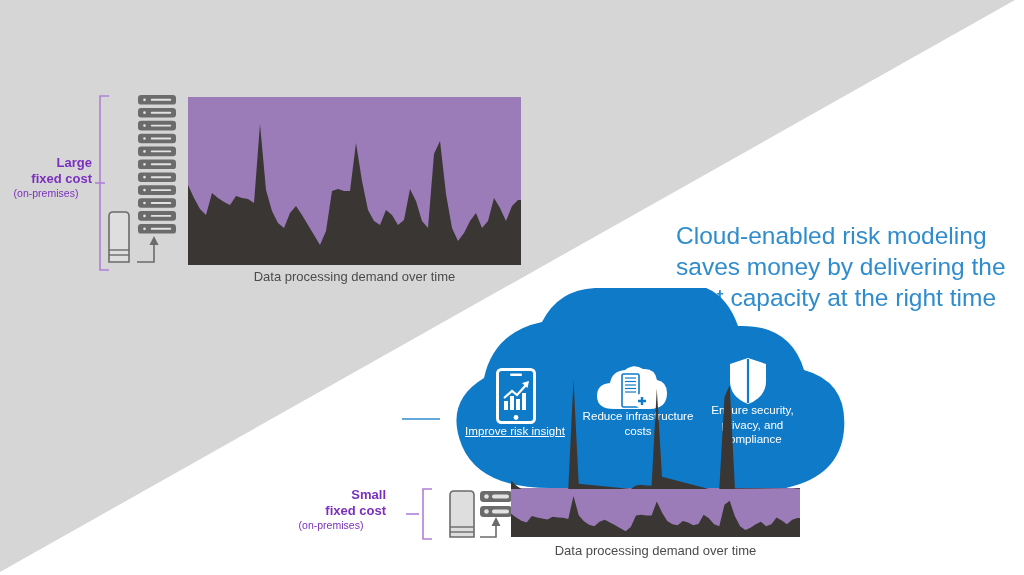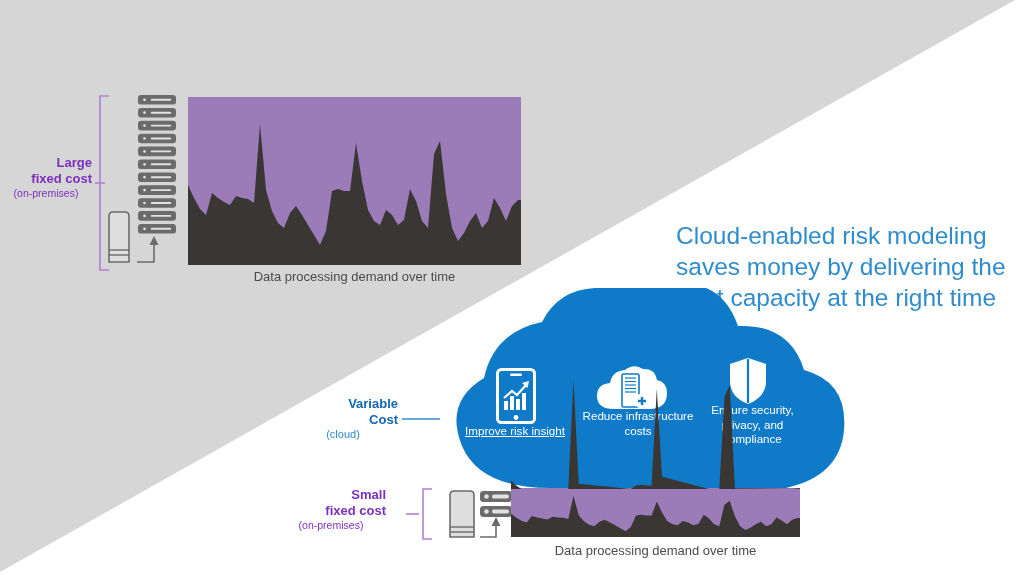--- a/index.html
+++ b/index.html
@@ -252,25 +252,20 @@
 
   <svg class="abs" style="left:728px;top:357px;" width="40" height="48">
     <path d="M 20 1 L 38 7 L 38 24 q 0 16 -18 23 q -18 -7 -18 -23 L 2 7 Z" fill="#ffffff"></path>
     <line x1="20" y1="2" x2="20" y2="46" stroke="#0f7ac8" stroke-width="2.2"></line>
   </svg>
 
   <div id="benefit-0-label" class="cloud-benefit-label">Improve risk insight</div>
   <div id="benefit-1-label" class="cloud-benefit-label">Reduce infrastructure costs</div>
   <div id="benefit-2-label" class="cloud-benefit-label">Ensure security, privacy, and compliance</div>
 
-  <div id="label-variable-cost" class="abs cost-label">
-    <span class="l1">Variable</span>
-    <span class="l2">Cost</span>
-    <span class="sub">(cloud)</span>
-  </div>
   <svg class="abs" style="left:402px;top:415px;" width="40" height="8">
     <line x1="0" y1="4" x2="38" y2="4" stroke="#2f8ccd" stroke-width="1.5"></line>
   </svg>
 
   <div id="label-small-fixed" class="abs cost-label">
     <span class="l1">Small</span>
     <span class="l2">fixed cost</span>
     <span class="sub">(on-premises)</span>
   </div>
 

